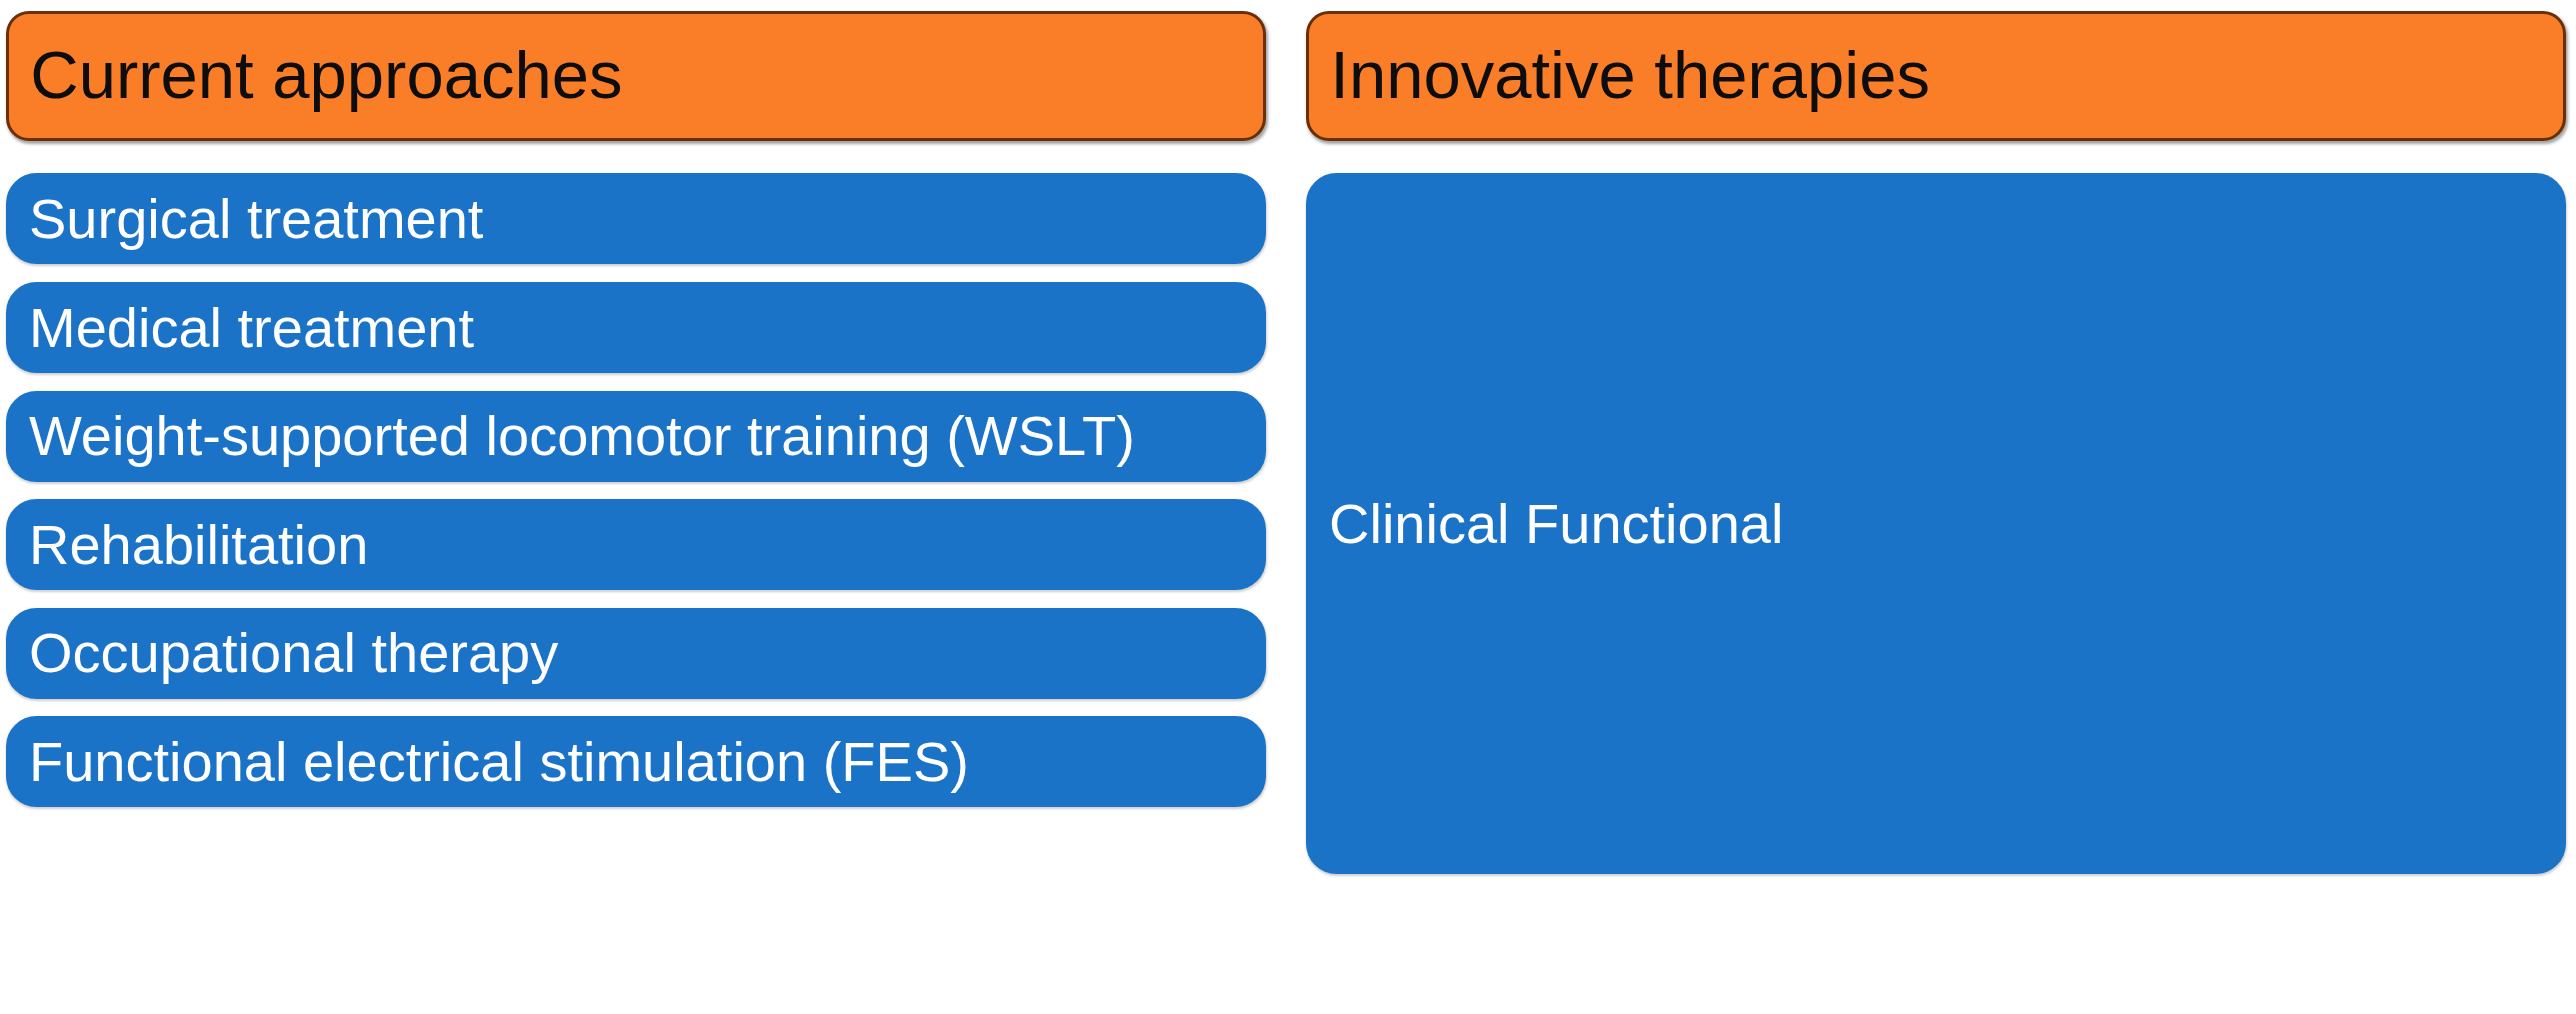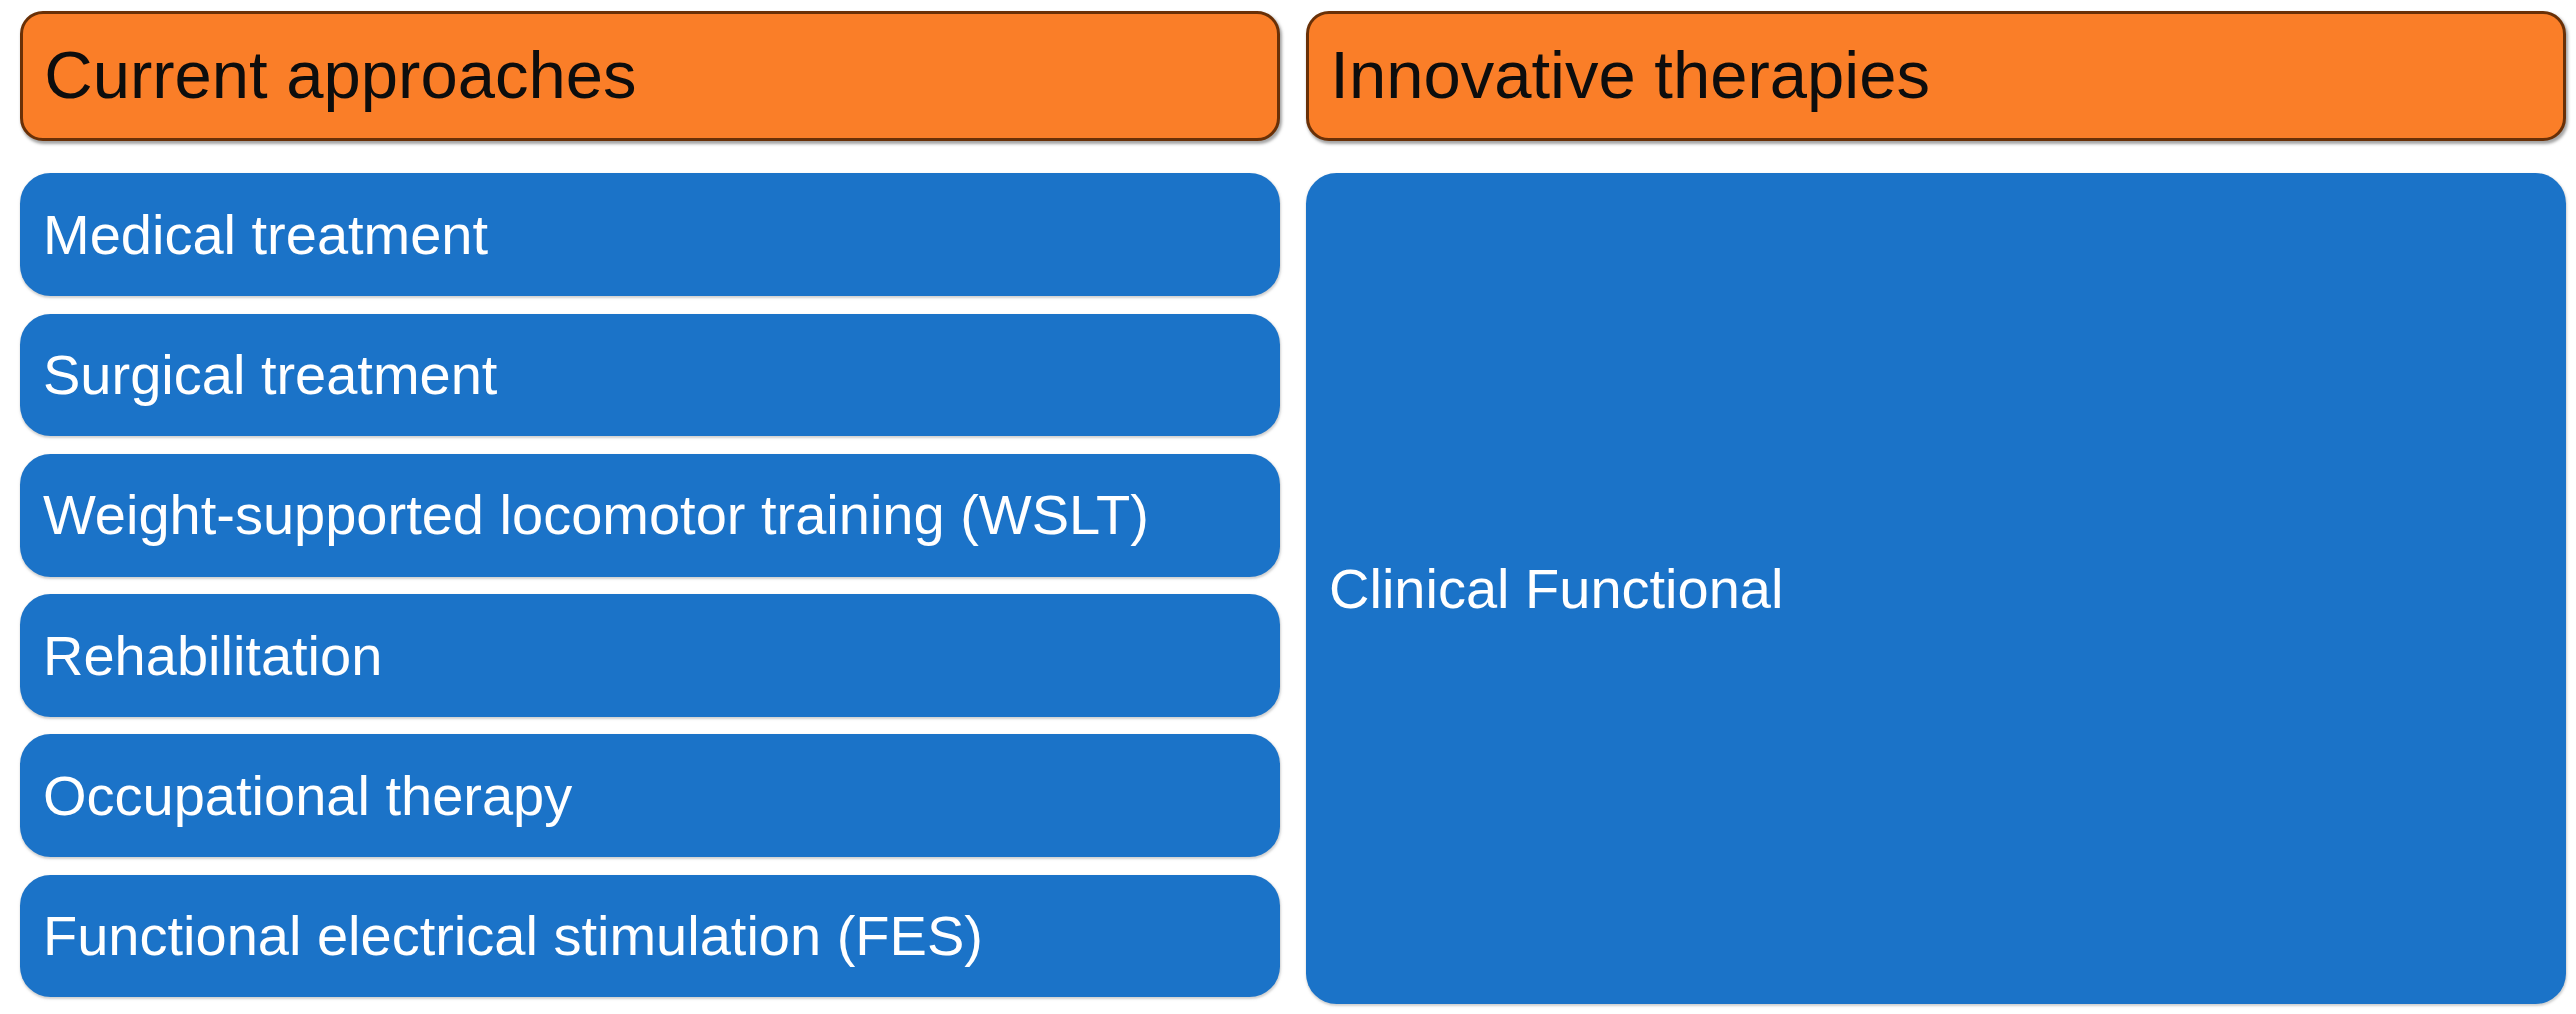--- a/index.html
+++ b/index.html
@@ -13,22 +13,22 @@
   *{box-sizing:border-box;}
   html,body{margin:0;padding:0;}
   body{
     width:2576px;height:1015px;
     background:var(--page-bg);
     font-family:"Liberation Sans", sans-serif;
     position:relative;overflow:hidden;
   }
   .canvas{position:absolute;inset:0;}
   .col{position:absolute;top:11.4px;display:flex;flex-direction:column;}
-  .col-left{left:20px;width:1260px;height:986px;}
-  .col-right{left:1306px;width:1260px;height:993px;}
+  .col-left{left:6px;width:1260px;height:796px;}
+  .col-right{left:1306px;width:1260px;height:863px;}
   .hdr{
     flex:0 0 130px;
     background:var(--box-orange);
     border:3px solid var(--orange-border);
     border-radius:23px;
     display:flex;align-items:center;
     padding:0 23px 4.6px 21.3px;
     font-size:67px;
     color:var(--header-text);
     margin-bottom:32px;
@@ -52,24 +52,24 @@
 <body>
 
 <div class="canvas">
 
   <div class="col col-left">
     <div class="hdr">
       <span>Current approaches</span>
     </div>
     <div class="rows">
       <div class="box">
-        <span>Medical treatment</span>
+        <span>Surgical treatment</span>
       </div>
       <div class="box">
-        <span>Surgical treatment</span>
+        <span>Medical treatment</span>
       </div>
       <div class="box">
         <span>Weight-supported locomotor training (WSLT)</span>
       </div>
       <div class="box">
         <span>Rehabilitation</span>
       </div>
       <div class="box">
         <span>Occupational therapy</span>
       </div>

